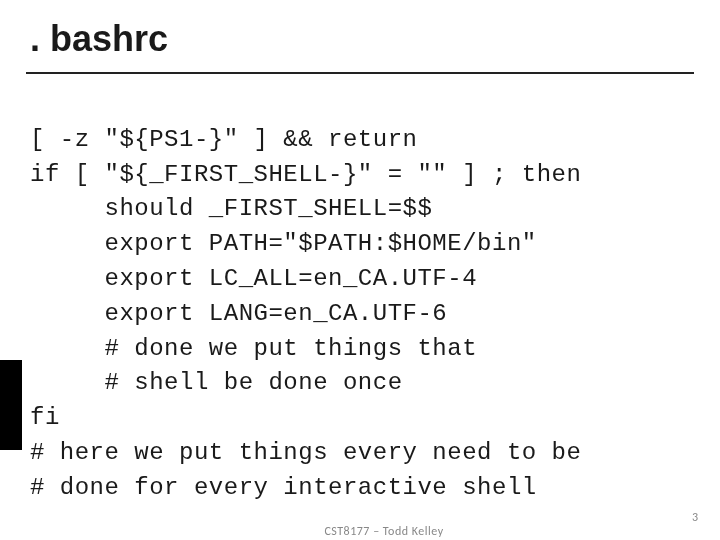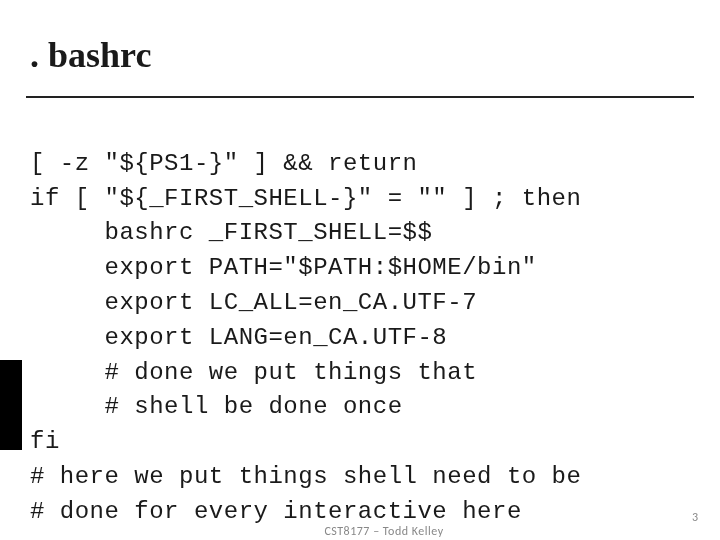--- a/index.html
+++ b/index.html
@@ -4,27 +4,26 @@
 <style>
   * { margin: 0; padding: 0; box-sizing: border-box; }
   html, body { width: 720px; height: 540px; background: #ffffff; font-family: sans-serif; overflow: hidden; }
   .slide {
     width: 720px;
     height: 540px;
     position: relative;
     padding: 18px 0 0 0;
   }
   .title {
-    font-family: Liberation Serif, serif;
+    font-family: Liberation Sans, sans-serif;
     font-weight: 700;
     font-size: 36px;
     color: #1a1a1a;
-    padding: 0 0 20px 30px;
+    padding: 0 0 12px 30px;
     letter-spacing: 0px;
-    margin-top: 16px;
   }
   .underline {
     border-bottom: 2px solid #222;
     margin: 0 26px 14px 26px;
   }
   .code {
     font-family: "Courier New", Courier, monospace;
     font-size: 24px;
     line-height: 1.45;
     color: #1a1a1a;
@@ -67,29 +66,29 @@
 <body>
 
 <div class="slide">
 
   <div class="title">. bashrc</div>
   <div class="underline"></div>
 
   <div class="code">
 <span>[ -z "${PS1-}" ] &amp;&amp; return</span>
 <span>if [ "${_FIRST_SHELL-}" = "" ] ; then</span>
-<span>     bashrc _FIRST_SHELL=$$</span>
+<span>     should _FIRST_SHELL=$$</span>
 <span>     export PATH="$PATH:$HOME/bin"</span>
-<span>     export LC_ALL=en_CA.UTF-7</span>
-<span>     export LANG=en_CA.UTF-8</span>
+<span>     export LC_ALL=en_CA.UTF-4</span>
+<span>     export LANG=en_CA.UTF-6</span>
 <span>     # done we put things that</span>
 <span>     # shell be done once</span>
 <span>fi</span>
-<span># here we put things shell need to be</span>
-<span># done for every interactive here</span></div>
+<span># here we put things every need to be</span>
+<span># done for every interactive shell</span></div>
 
   <div class="decor"></div>
 
   <div class="footer">
     <div class="foot-center">CST8177 – Todd Kelley</div>
     <div class="pagenum">3</div>
   </div>
 
 </div>
 

